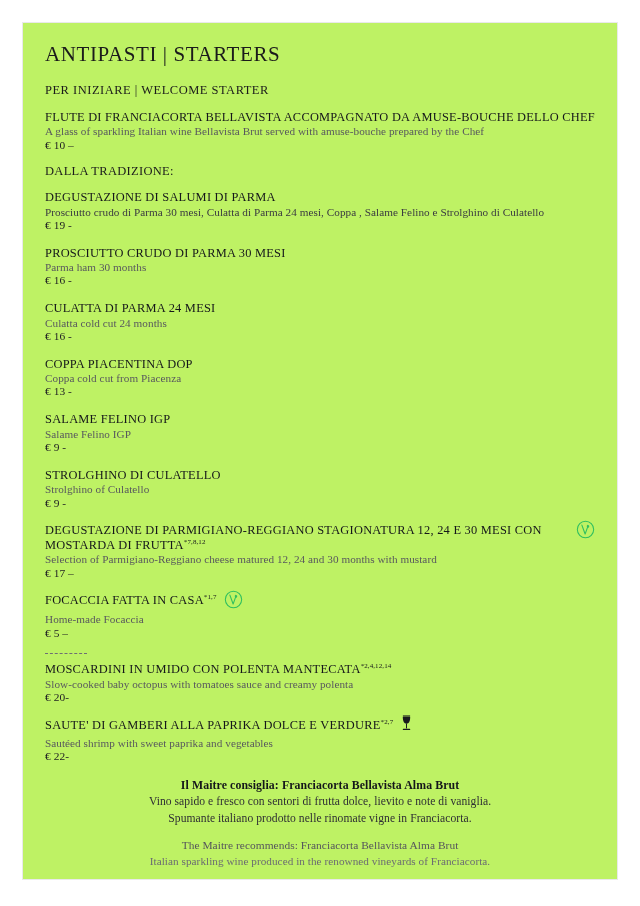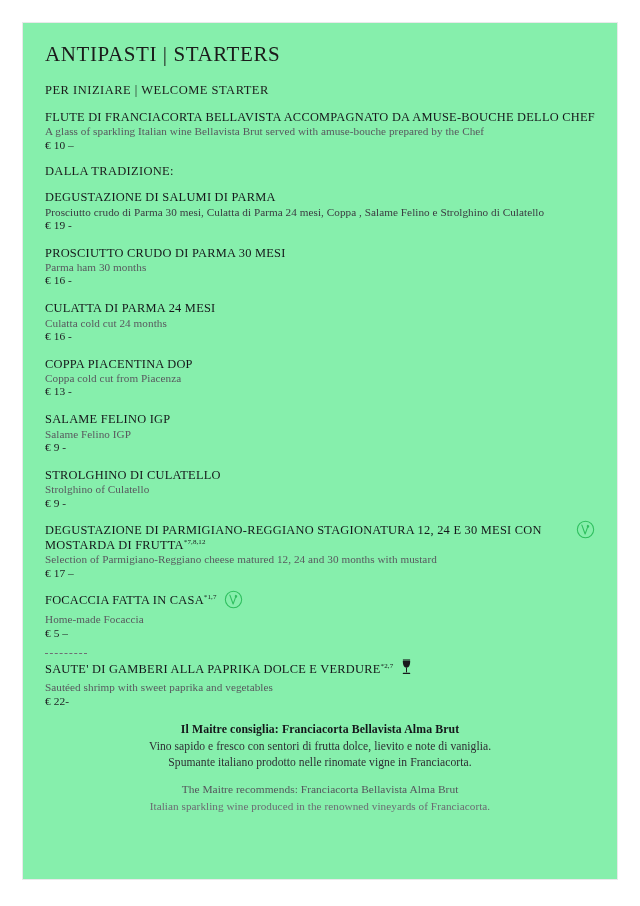--- a/index.html
+++ b/index.html
@@ -13,21 +13,21 @@
     font-family: "Liberation Serif", "DejaVu Serif", serif;
     -webkit-font-smoothing: antialiased;
   }
   .page {
     position: absolute;
     left: 22px;
     top: 22px;
     width: 596px;
     height: 858px;
     border: 1px solid #e9e9ea;
-    background: #86efac;
+    background: #bef264;
     box-sizing: border-box;
     overflow: hidden;
   }
   .inner {
     padding: 16px 22px 0 22px;
   }
 
   
   .section-title {
     font-size: 21px;
@@ -240,20 +240,27 @@
             </span>
           </div>
           <div class="dish-desc">Home-made Focaccia</div>
           <div class="dish-price">€ 5 –</div>
         </div>
       </div>
 
     <div class="divider-dashes"></div>
 
     <div id="list-after">
+        <div class="dish">
+          <div class="name-row">
+            <div class="dish-name txt">MOSCARDINI IN UMIDO CON POLENTA MANTECATA<span class="sup">*2,4,12,14</span></div>
+          </div>
+          <div class="dish-desc">Slow-cooked baby octopus with tomatoes sauce and creamy polenta</div>
+          <div class="dish-price">€ 20-</div>
+        </div>
         <div class="dish">
           <div class="name-row">
             <div class="dish-name txt">SAUTE' DI GAMBERI ALLA PAPRIKA DOLCE E VERDURE<span class="sup">*2,7</span></div>
             <span class="wine-icon">
               <svg viewBox="0 0 14 20" width="13" height="18">
                 <path d="M3 1.6 H11 V2.9 H3 Z" fill="#18181c"></path>
                 <path d="M2.9 3.2 H11.1 C11.1 8.1 9.6 10.6 7 10.6 C4.4 10.6 2.9 8.1 2.9 3.2 Z" fill="#18181c"></path>
                 <rect x="6.45" y="10.4" width="1.1" height="5.6" fill="#18181c"></rect>
                 <path d="M3.3 16.3 H10.7 L11.3 17.9 H2.7 Z" fill="#18181c"></path>
               </svg>

